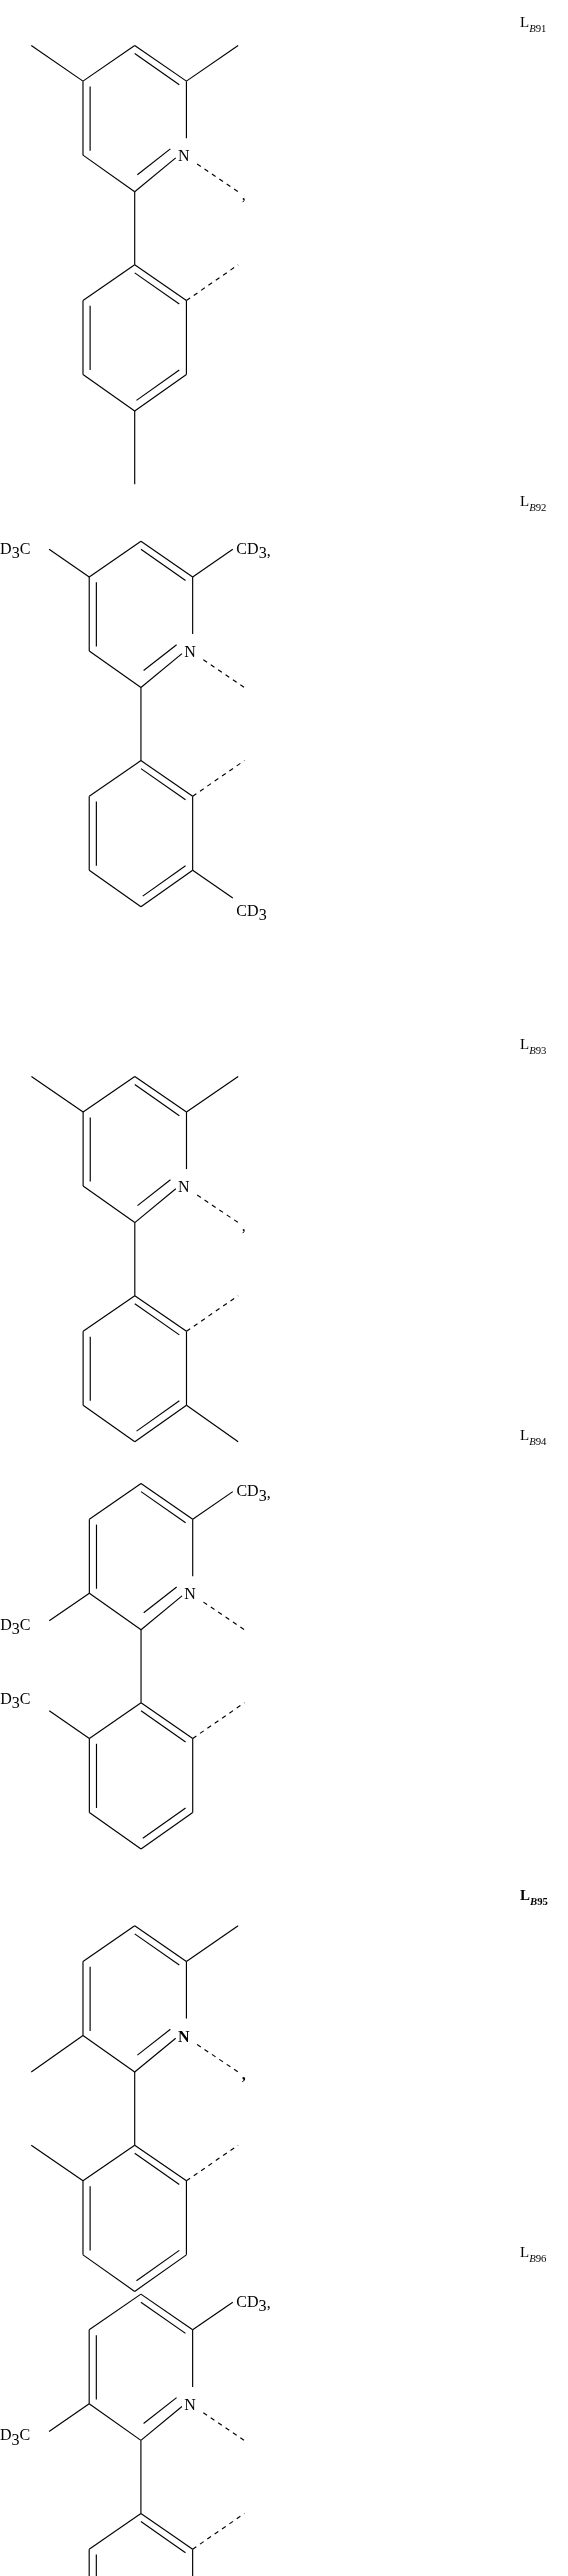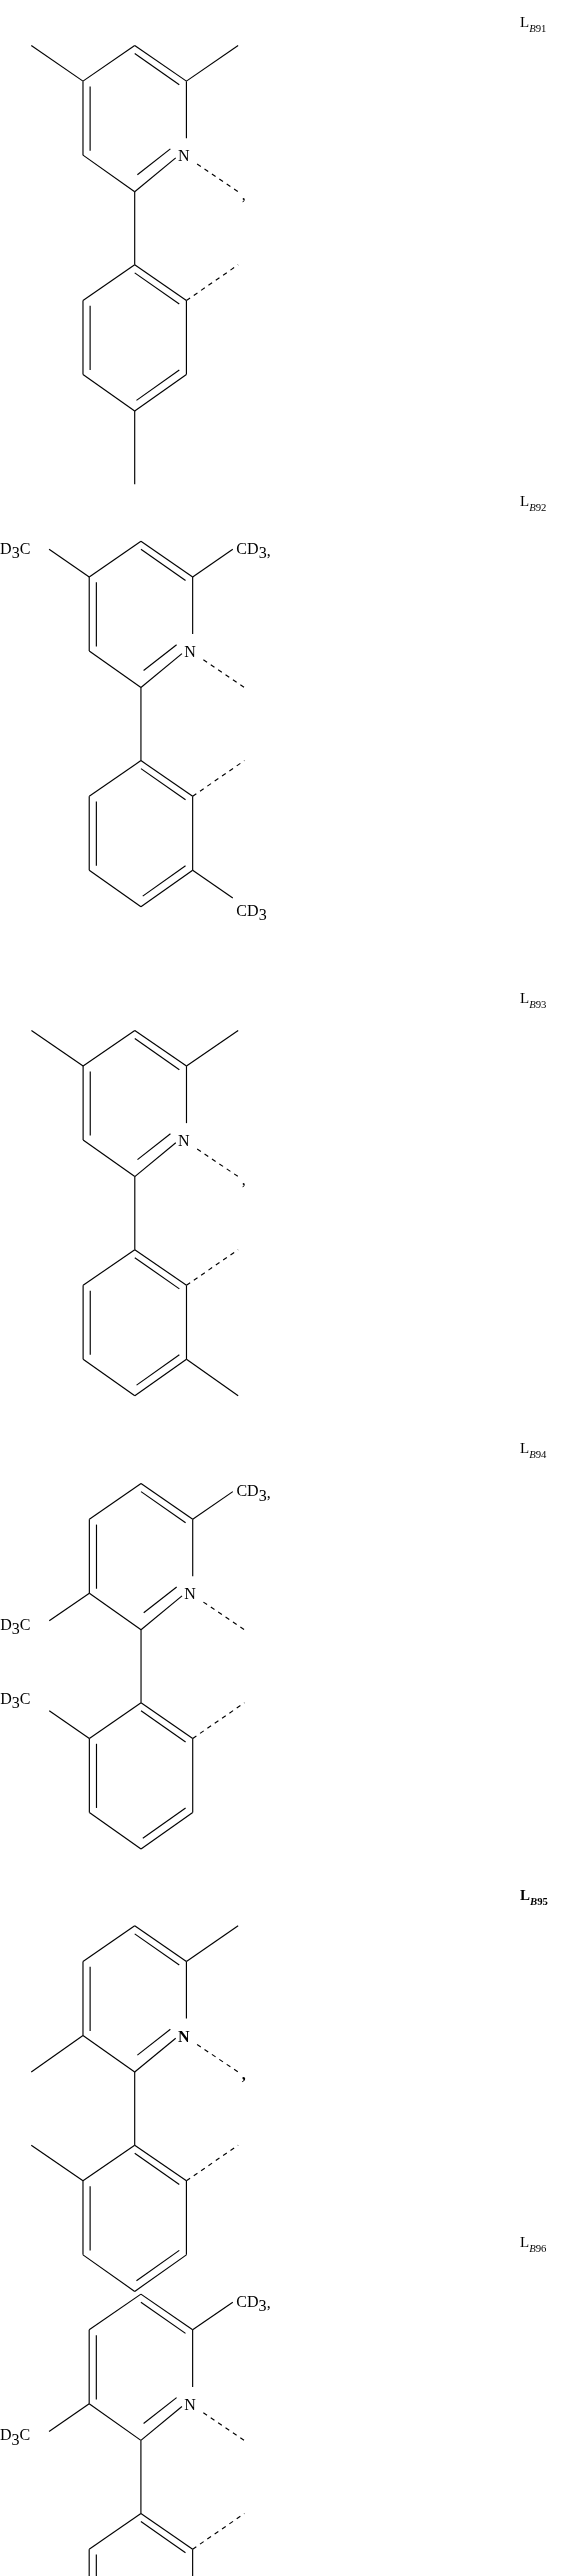--- a/index.html
+++ b/index.html
@@ -92,21 +92,21 @@
 
       <text x="-158" y="14"><tspan>D</tspan><tspan class="sub" dy="5">3</tspan><tspan dy="-5">C</tspan></text>
 
       <text x="107" y="14"><tspan>CD</tspan><tspan class="sub" dy="5">3</tspan><tspan dy="-3">,</tspan></text>
 
       <text x="107" y="420"><tspan>CD</tspan><tspan class="sub" dy="5">3</tspan></text>
     </g>
   </svg>
 </div>
 
-<div class="structure" style="top:846px;height:428px;">
+<div class="structure" style="top:892px;height:428px;">
   <div class="label" style="top:144px;">
     <span>L</span><span class="sub"><i>B</i><span>93</span></span>
   </div>
   <svg width="569" height="499" viewBox="0 0 638 560">
     <g transform="translate(151,207)">
       <line x1="0" y1="0" x2="58" y2="40"></line>
       <line x1="0" y1="9" x2="50" y2="44"></line>
       <line x1="58" y1="40" x2="58" y2="104"></line>
       <line x1="46" y1="126" x2="0" y2="164"></line>
       <line x1="40" y1="116" x2="3" y2="145"></line>
@@ -129,21 +129,21 @@
       <line x1="-58" y1="286" x2="0" y2="246"></line>
       <line class="dash" x1="58" y1="286" x2="116" y2="246"></line>
       <line x1="58" y1="369" x2="116" y2="410"></line>
       <text x="55" y="130" text-anchor="middle">N</text>
       <text x="120" y="173">,</text>
     </g>
   </svg>
 </div>
 
 <div class="structure" style="top:1284px;height:428px;">
-  <div class="label" style="top:156px;">
+  <div class="label" style="top:143px;">
     <span>L</span><span class="sub"><i>B</i><span>94</span></span>
   </div>
   <svg width="569" height="499" viewBox="0 0 638 560">
     <g transform="translate(158,224)">
       <line x1="0" y1="0" x2="58" y2="40"></line>
       <line x1="0" y1="9" x2="50" y2="44"></line>
       <line x1="58" y1="40" x2="58" y2="104"></line>
       <line x1="46" y1="126" x2="0" y2="164"></line>
       <line x1="40" y1="116" x2="3" y2="145"></line>
       <line x1="0" y1="164" x2="-58" y2="123"></line>
@@ -203,21 +203,21 @@
       <line x1="-58" y1="286" x2="0" y2="246"></line>
       <line class="dash" x1="58" y1="286" x2="116" y2="246"></line>
       <line x1="-58" y1="286" x2="-116" y2="246"></line>
       <text x="55" y="130" text-anchor="middle">N</text>
       <text x="120" y="173">,</text>
     </g>
   </svg>
 </div>
 
 <div class="structure" style="top:2130px;height:446px;">
-  <div class="label" style="top:104px;text-align:center;">
+  <div class="label" style="top:114px;text-align:center;">
     <span>L</span><span class="sub"><i>B</i><span>96</span></span>
   </div>
   <svg width="569" height="446" viewBox="0 0 638 500">
     <g transform="translate(158,184)">
       <line x1="0" y1="0" x2="58" y2="40"></line>
       <line x1="0" y1="9" x2="50" y2="44"></line>
       <line x1="58" y1="40" x2="58" y2="104"></line>
       <line x1="46" y1="126" x2="0" y2="164"></line>
       <line x1="40" y1="116" x2="3" y2="145"></line>
       <line x1="0" y1="164" x2="-58" y2="123"></line>

